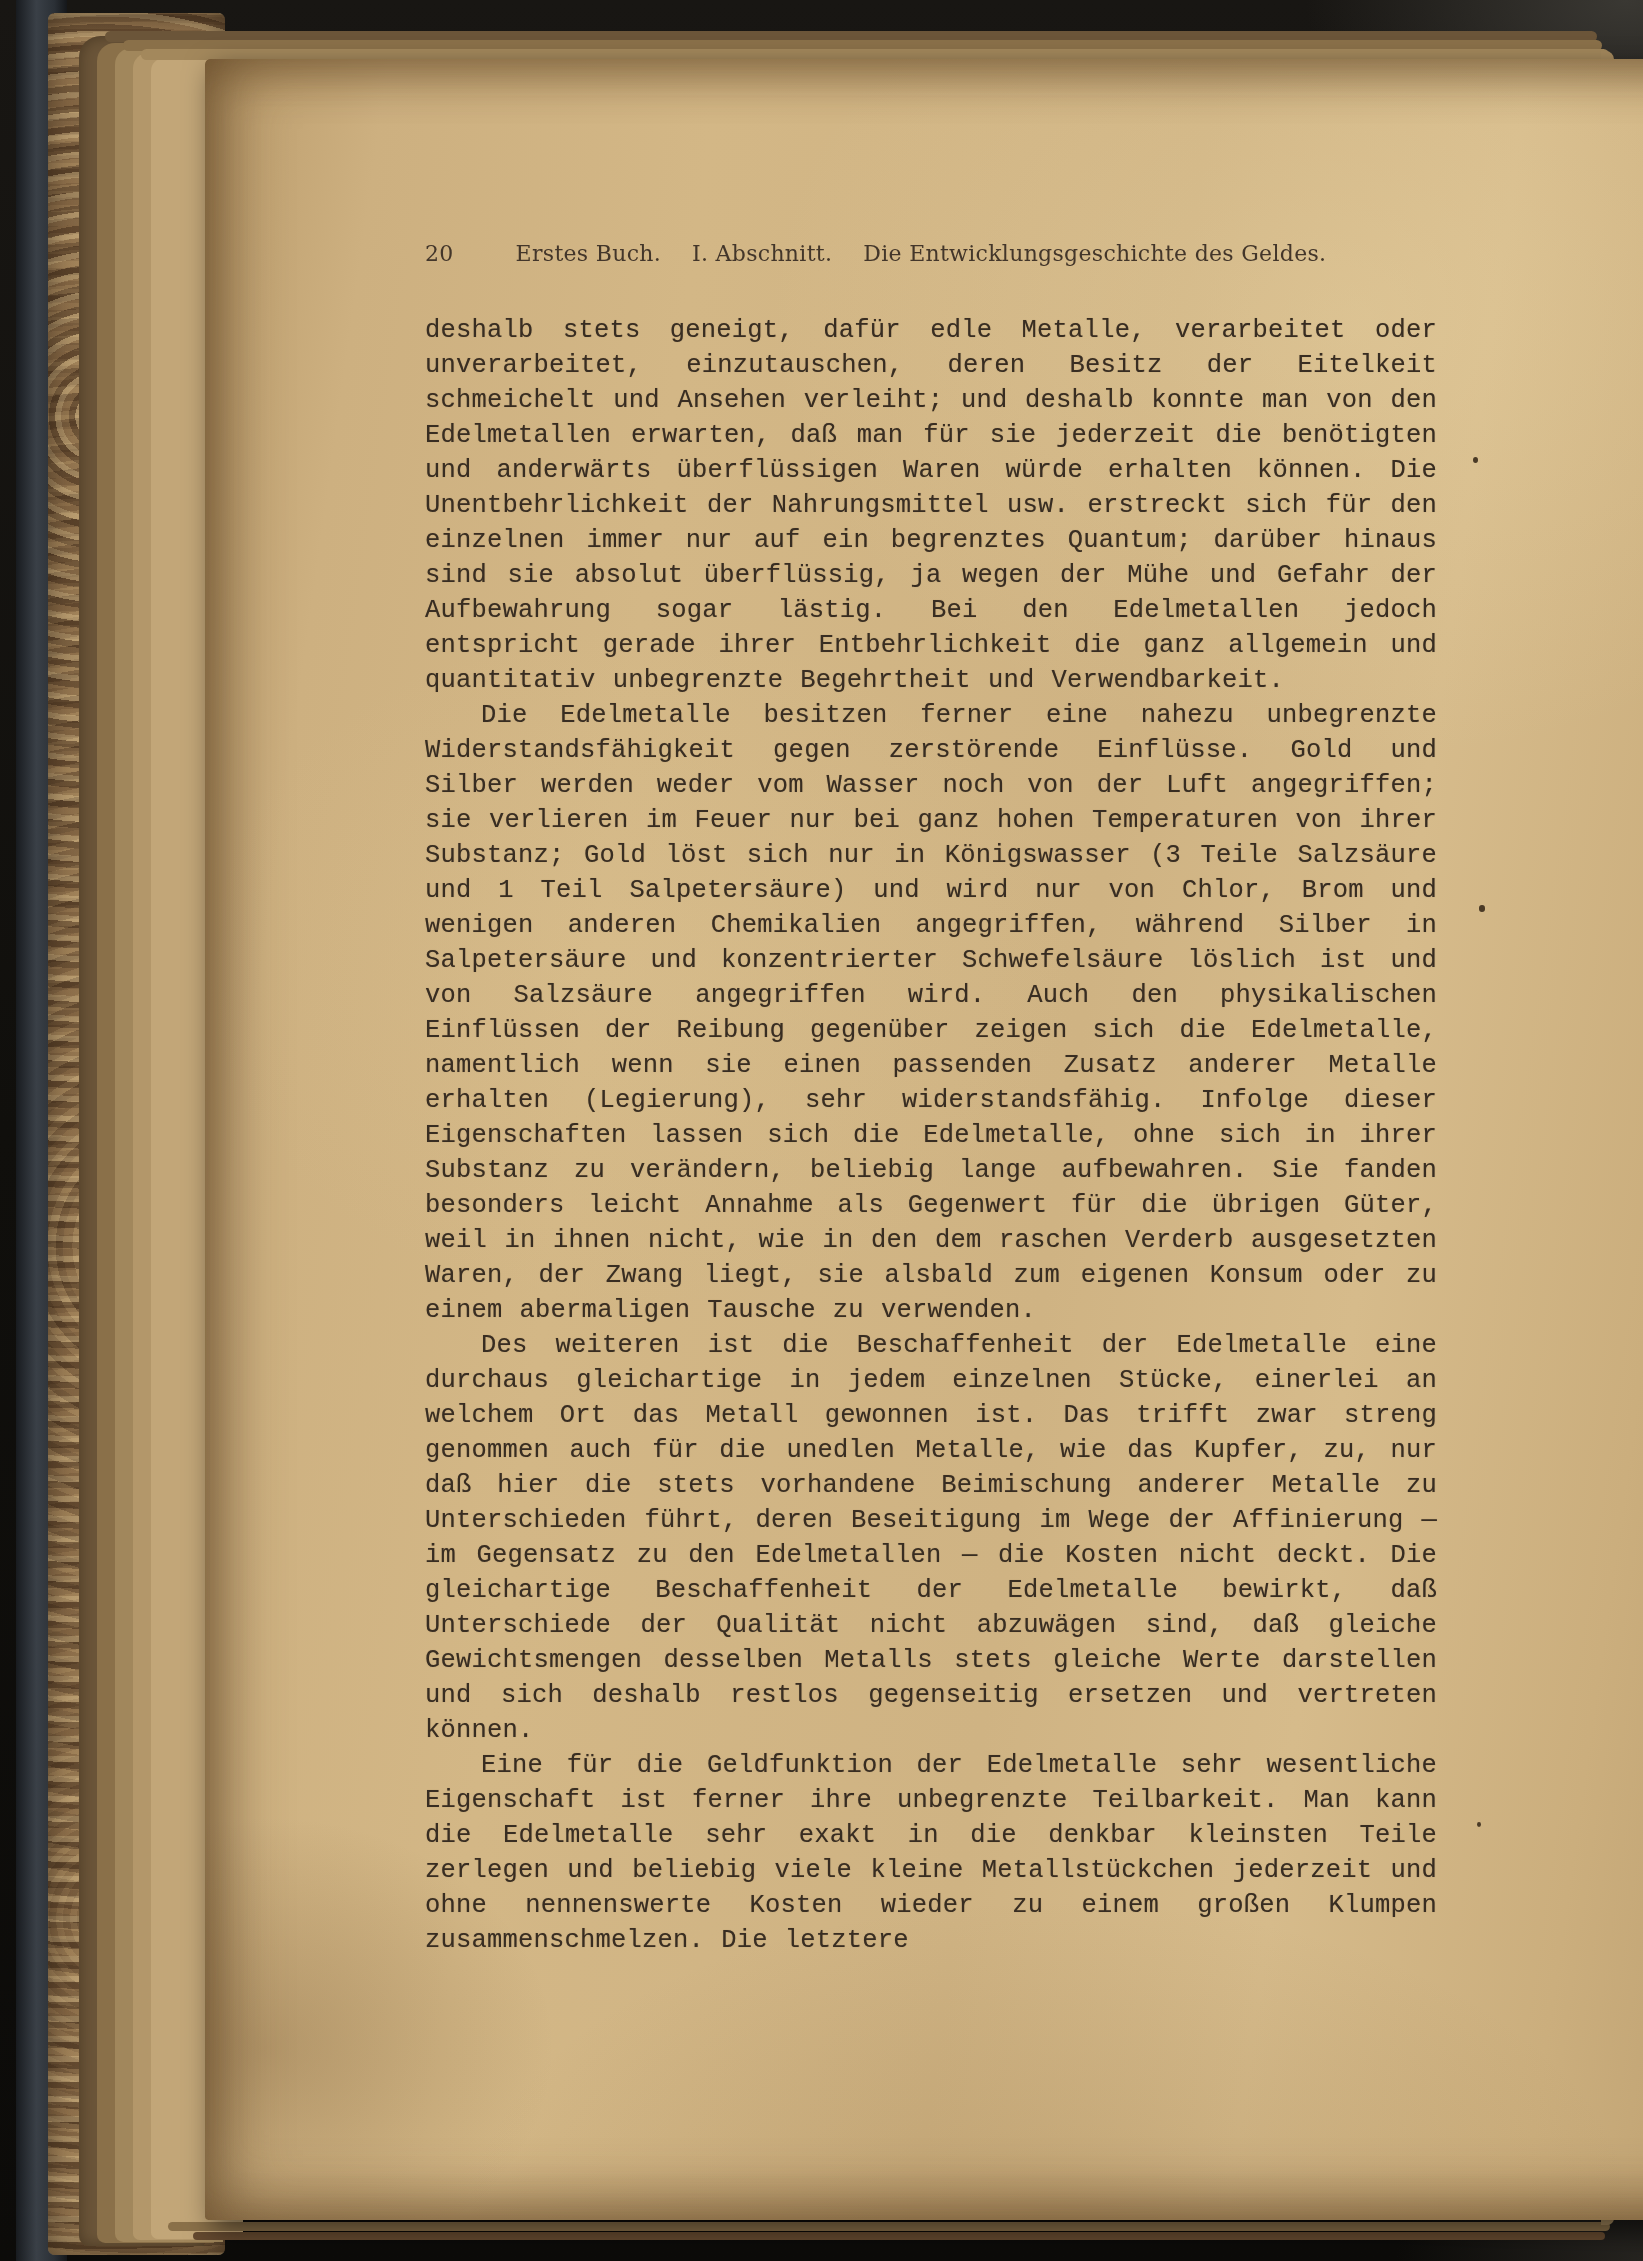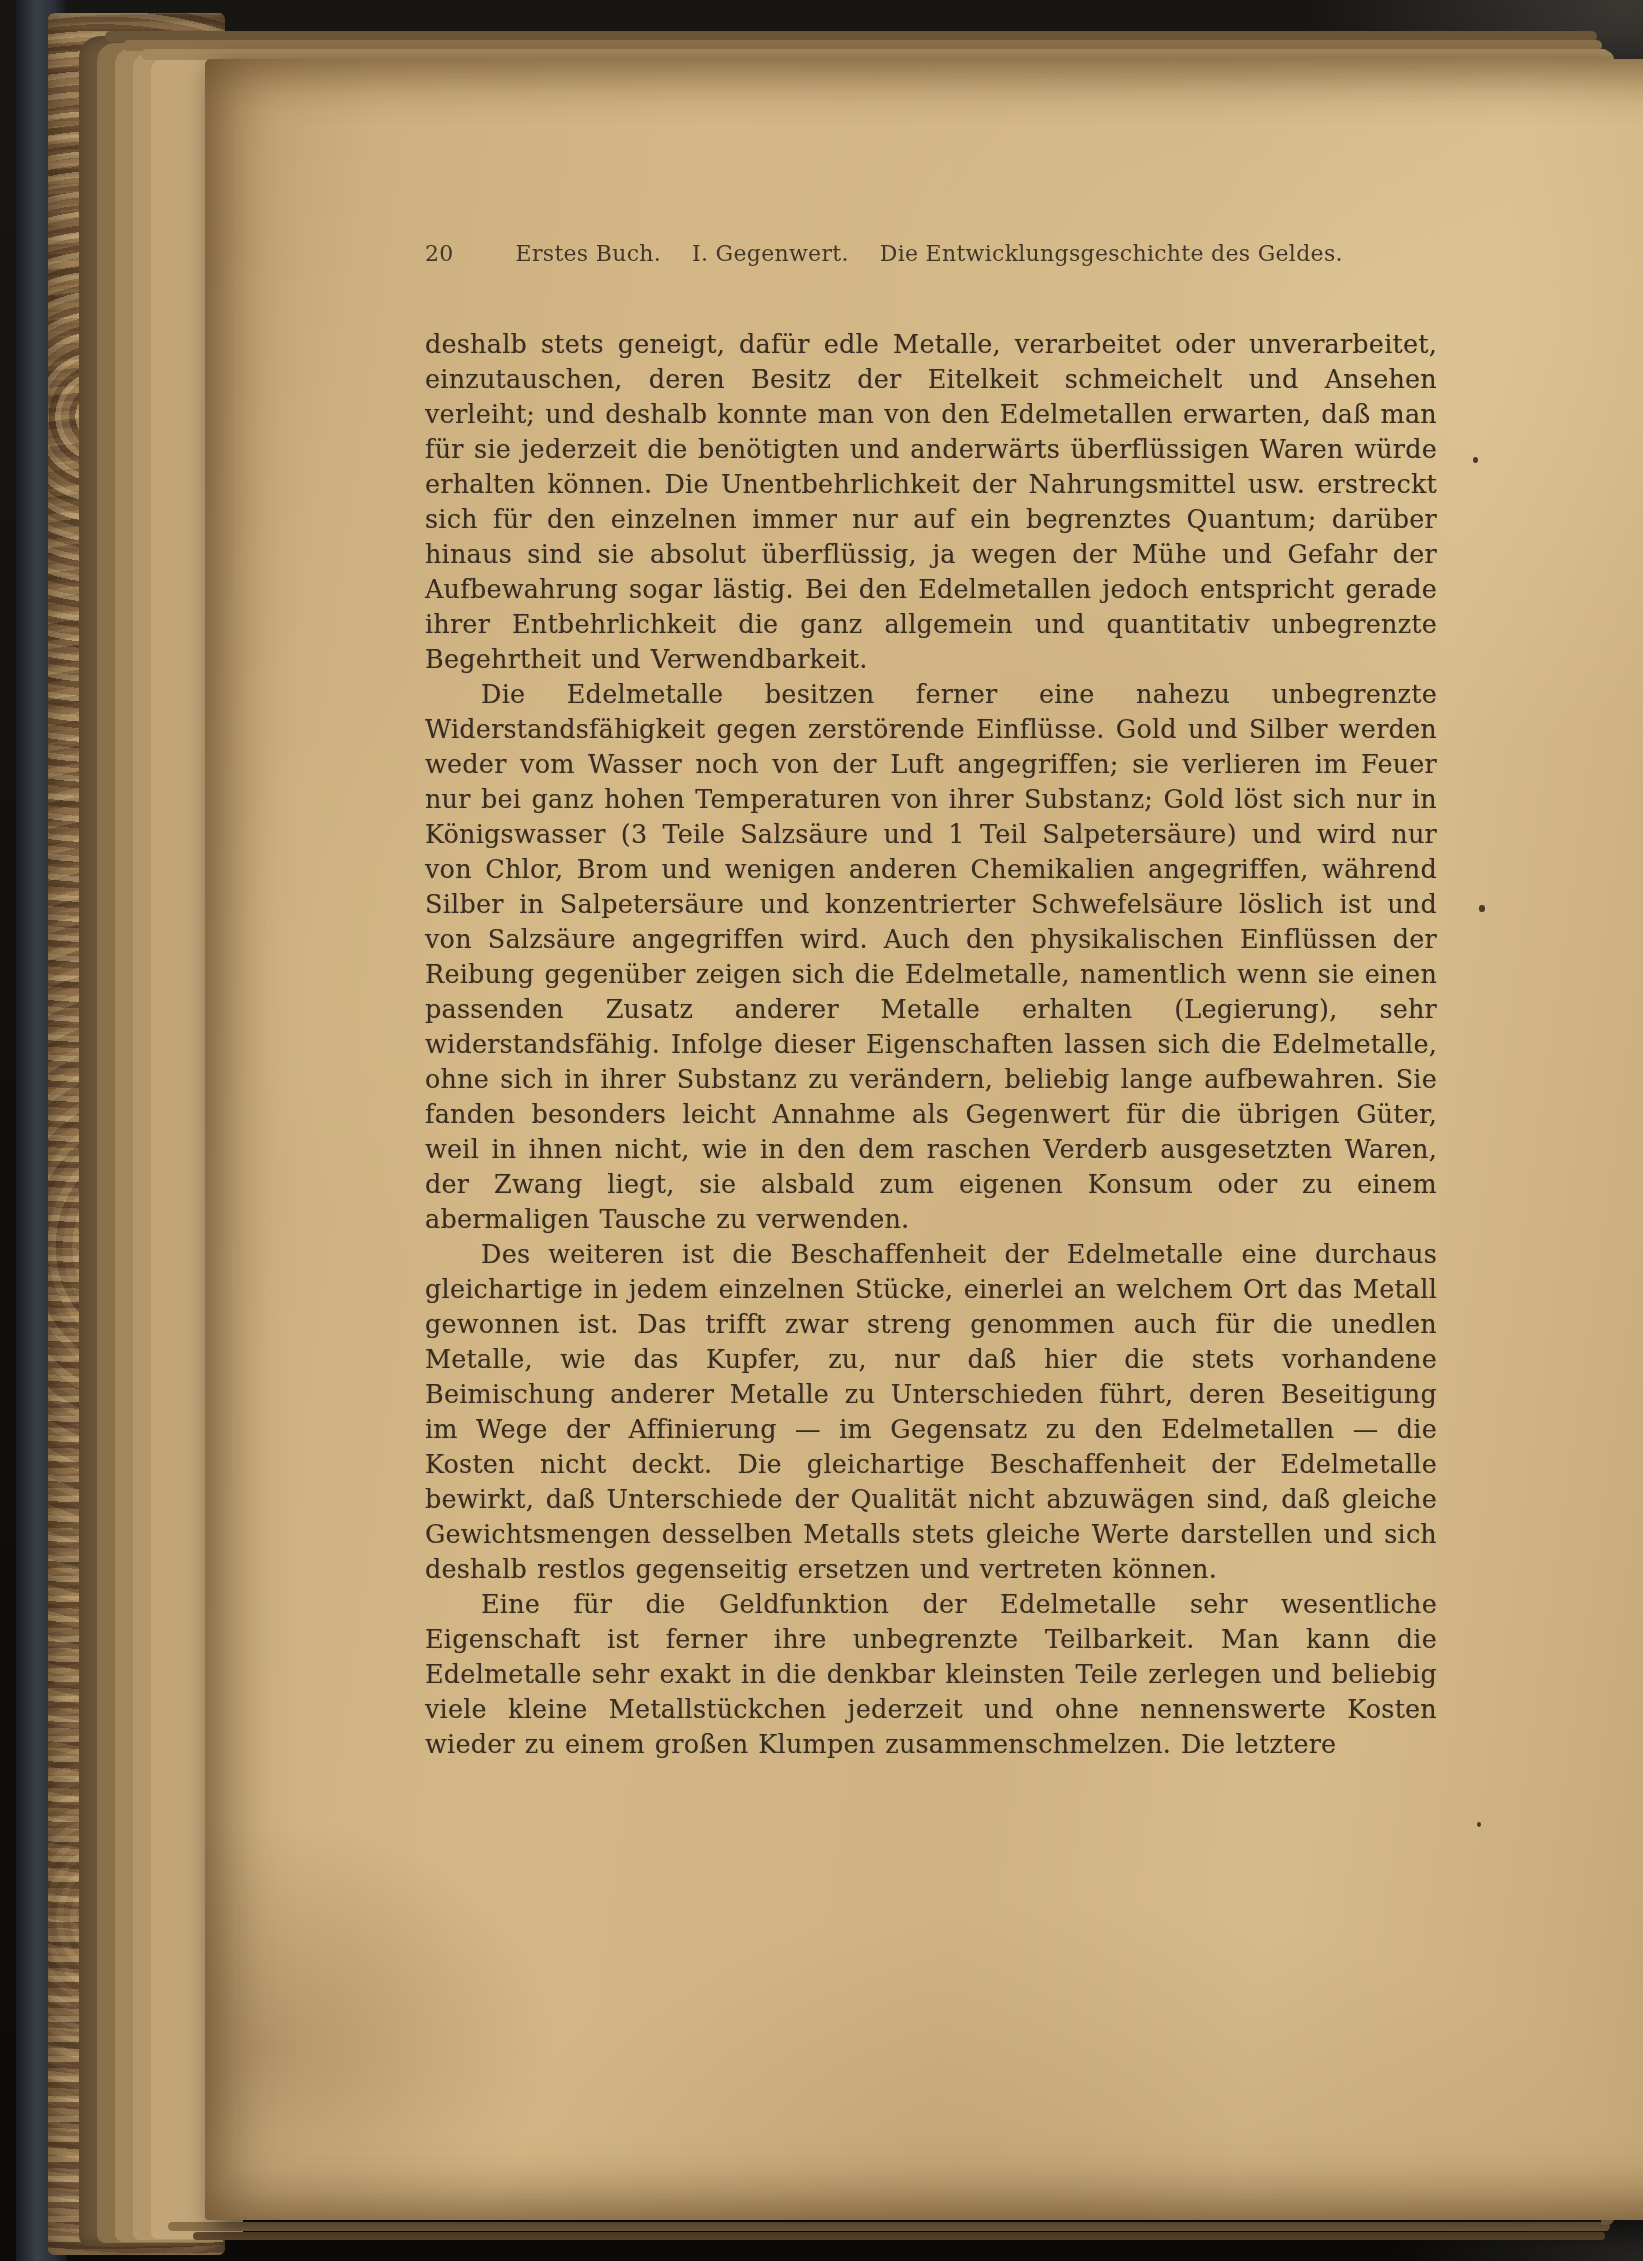--- a/index.html
+++ b/index.html
@@ -111,29 +111,30 @@
     color: #43362a;
     white-space: nowrap;
   }
   .running-head .num { margin-right: 62px; }
   .running-head .part { margin-right: 31px; text-align: right; }
   .running-head .part:last-child { margin-right: 0; }
 
   
   .text-block {
     position: absolute;
-    left: 220px; top: 268px; width: 1012px;
+    left: 220px; top: 254px; width: 1012px;
     font-size: 25.5px;
     line-height: 35px;
     text-align: justify;
     color: #38_2 ;
     color: #382d22;
     letter-spacing: 0.2px;
     word-spacing: 1.6px;
     text-shadow: 0 0 0.8px rgba(58,44,28,0.35);
+    font-family: Liberation Mono, monospace;
   }
   .text-block p {
     margin: 0;
     text-indent: 56px;
   }
   .text-block p.noindent { text-indent: 0; }
 
   
   .speck {
     position: absolute;
@@ -167,21 +168,21 @@
 
   <div class="edge er1"></div>
   <div class="edge er2"></div>
 
   <div class="page">
     <div class="right-crease"></div>
 
     <div class="running-head">
       <span class="num">20</span>
       <span class="part">Erstes Buch.</span>
-      <span class="part">I. Gegenwert.</span>
+      <span class="part">I. Abschnitt.</span>
       <span class="part">Die Entwicklungsgeschichte des Geldes.</span>
     </div>
 
     <div class="text-block">
       <p class="noindent">deshalb stets geneigt, dafür edle Metalle, verarbeitet oder unverarbeitet, einzutauschen, deren Besitz der Eitelkeit schmeichelt und Ansehen verleiht; und deshalb konnte man von den Edelmetallen erwarten, daß man für sie jederzeit die benötigten und anderwärts überflüssigen Waren würde erhalten können.  Die Unentbehrlichkeit der Nahrungsmittel usw. erstreckt sich für den einzelnen immer nur auf ein begrenztes Quantum; darüber hinaus sind sie absolut überflüssig, ja wegen der Mühe und Gefahr der Aufbewahrung sogar lästig.  Bei den Edelmetallen jedoch entspricht gerade ihrer Entbehrlichkeit die ganz allgemein und quantitativ unbegrenzte Begehrtheit und Verwendbarkeit.</p>
       <p>Die Edelmetalle besitzen ferner eine nahezu unbegrenzte Widerstandsfähigkeit gegen zerstörende Einflüsse.  Gold und Silber werden weder vom Wasser noch von der Luft angegriffen; sie verlieren im Feuer nur bei ganz hohen Temperaturen von ihrer Substanz; Gold löst sich nur in Königswasser (3 Teile Salzsäure und 1 Teil Salpetersäure) und wird nur von Chlor, Brom und wenigen anderen Chemikalien angegriffen, während Silber in Salpetersäure und konzentrierter Schwefelsäure löslich ist und von Salzsäure angegriffen wird.  Auch den physikalischen Einflüssen der Reibung gegenüber zeigen sich die Edelmetalle, namentlich wenn sie einen passenden Zusatz anderer Metalle erhalten (Legierung), sehr widerstandsfähig.  Infolge dieser Eigenschaften lassen sich die Edelmetalle, ohne sich in ihrer Substanz zu verändern, beliebig lange aufbewahren.  Sie fanden besonders leicht Annahme als Gegenwert für die übrigen Güter, weil in ihnen nicht, wie in den dem raschen Verderb ausgesetzten Waren, der Zwang liegt, sie alsbald zum eigenen Konsum oder zu einem abermaligen Tausche zu verwenden.</p>
       <p>Des weiteren ist die Beschaffenheit der Edelmetalle eine durchaus gleichartige in jedem einzelnen Stücke, einerlei an welchem Ort das Metall gewonnen ist.  Das trifft zwar streng genommen auch für die unedlen Metalle, wie das Kupfer, zu, nur daß hier die stets vorhandene Beimischung anderer Metalle zu Unterschieden führt, deren Beseitigung im Wege der Affinierung — im Gegensatz zu den Edelmetallen — die Kosten nicht deckt.  Die gleichartige Beschaffenheit der Edelmetalle bewirkt, daß Unterschiede der Qualität nicht abzuwägen sind, daß gleiche Gewichtsmengen desselben Metalls stets gleiche Werte darstellen und sich deshalb restlos gegenseitig ersetzen und vertreten können.</p>
       <p>Eine für die Geldfunktion der Edelmetalle sehr wesentliche Eigenschaft ist ferner ihre unbegrenzte Teilbarkeit.  Man kann die Edelmetalle sehr exakt in die denkbar kleinsten Teile zerlegen und beliebig viele kleine Metallstückchen jederzeit und ohne nennenswerte Kosten wieder zu einem großen Klumpen zusammenschmelzen.  Die letztere</p>
     </div>
   </div>

